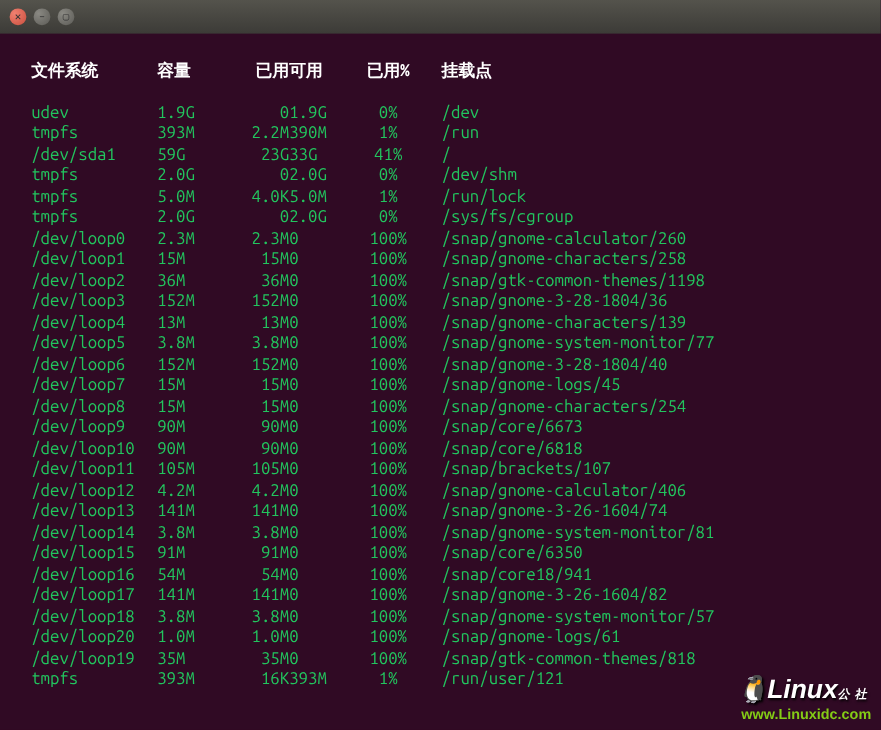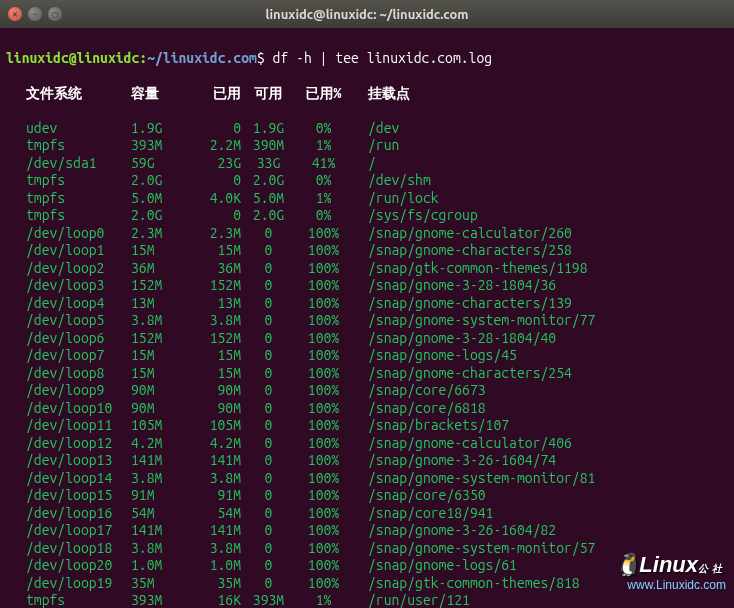--- a/index.html
+++ b/index.html
@@ -59,27 +59,27 @@
     }
     .prompt-user { color: #8ae234; font-weight: bold; }
     .prompt-path { color: #729fcf; font-weight: bold; }
     .prompt-dollar { color: #ffffff; }
     .cmd { color: #ffffff; }
     .header-row { color: #ffffff; font-weight: bold; }
     .row { color: #22c55e; }
     .c-fs { display: inline-block; width: 105px; margin-left: 20px; }
     .c-size { display: inline-block; width: 60px; text-align: left; }
     .c-used { display: inline-block; width: 50px; text-align: right; }
-    .c-avail { display: inline-block; width: 55px; text-align: center; }
+    .c-avail { display: inline-block; width: 55px; text-align: left; }
     .c-pct { display: inline-block; width: 55px; text-align: center; }
     .c-mnt { display: inline-block; padding-left: 6px; margin-left: 11px; }
     .watermark {
       position: absolute;
       right: 8px;
-      bottom: 16px;
+      bottom: 6px;
       font-family: sans-serif;
       text-align: right;
     }
     .watermark-logo {
       font-size: 22px;
       font-weight: bold;
       font-style: italic;
       color: #fff;
       text-shadow: 1px 1px 2px #000;
     }
@@ -90,38 +90,36 @@
       -webkit-text-stroke: 0.5px #fff;
       margin-right: -2px;
     }
     .watermark-cn {
       font-size: 10px;
       color: #fff;
       letter-spacing: 4px;
     }
     .watermark-url {
       font-size: 12px;
-      color: #7dd3fc;
-      font-weight: normal;
+      color: #84cc16;
+      font-weight: bold;
     }
   </style>
 </head>
 <body>
 
 <div class="titlebar">
   <div class="window-controls">
     <div class="wbtn close">✕</div>
     <div class="wbtn min">–</div>
     <div class="wbtn max">▢</div>
   </div>
-  <div class="title">linuxidc@linuxidc: ~/linuxidc.com</div>
 </div>
 
 <div class="terminal">
-<div><span class="prompt-user">linuxidc@linuxidc</span><span class="prompt-user">:</span><span class="prompt-path">~/linuxidc.com</span><span class="prompt-dollar">$</span> <span class="cmd">df -h | tee linuxidc.com.log</span></div>
 <div class="header-row"><span class="c-fs">文件系统</span><span class="c-size">容量</span><span class="c-used">已用</span><span class="c-avail">可用</span><span class="c-pct">已用%</span><span class="c-mnt">挂载点</span></div>
 <div id="rows-container"><div class="row"><span class="c-fs">udev</span><span class="c-size">1.9G</span><span class="c-used">0</span><span class="c-avail">1.9G</span><span class="c-pct">0%</span><span class="c-mnt">/dev</span></div><div class="row"><span class="c-fs">tmpfs</span><span class="c-size">393M</span><span class="c-used">2.2M</span><span class="c-avail">390M</span><span class="c-pct">1%</span><span class="c-mnt">/run</span></div><div class="row"><span class="c-fs">/dev/sda1</span><span class="c-size">59G</span><span class="c-used">23G</span><span class="c-avail">33G</span><span class="c-pct">41%</span><span class="c-mnt">/</span></div><div class="row"><span class="c-fs">tmpfs</span><span class="c-size">2.0G</span><span class="c-used">0</span><span class="c-avail">2.0G</span><span class="c-pct">0%</span><span class="c-mnt">/dev/shm</span></div><div class="row"><span class="c-fs">tmpfs</span><span class="c-size">5.0M</span><span class="c-used">4.0K</span><span class="c-avail">5.0M</span><span class="c-pct">1%</span><span class="c-mnt">/run/lock</span></div><div class="row"><span class="c-fs">tmpfs</span><span class="c-size">2.0G</span><span class="c-used">0</span><span class="c-avail">2.0G</span><span class="c-pct">0%</span><span class="c-mnt">/sys/fs/cgroup</span></div><div class="row"><span class="c-fs">/dev/loop0</span><span class="c-size">2.3M</span><span class="c-used">2.3M</span><span class="c-avail">0</span><span class="c-pct">100%</span><span class="c-mnt">/snap/gnome-calculator/260</span></div><div class="row"><span class="c-fs">/dev/loop1</span><span class="c-size">15M</span><span class="c-used">15M</span><span class="c-avail">0</span><span class="c-pct">100%</span><span class="c-mnt">/snap/gnome-characters/258</span></div><div class="row"><span class="c-fs">/dev/loop2</span><span class="c-size">36M</span><span class="c-used">36M</span><span class="c-avail">0</span><span class="c-pct">100%</span><span class="c-mnt">/snap/gtk-common-themes/1198</span></div><div class="row"><span class="c-fs">/dev/loop3</span><span class="c-size">152M</span><span class="c-used">152M</span><span class="c-avail">0</span><span class="c-pct">100%</span><span class="c-mnt">/snap/gnome-3-28-1804/36</span></div><div class="row"><span class="c-fs">/dev/loop4</span><span class="c-size">13M</span><span class="c-used">13M</span><span class="c-avail">0</span><span class="c-pct">100%</span><span class="c-mnt">/snap/gnome-characters/139</span></div><div class="row"><span class="c-fs">/dev/loop5</span><span class="c-size">3.8M</span><span class="c-used">3.8M</span><span class="c-avail">0</span><span class="c-pct">100%</span><span class="c-mnt">/snap/gnome-system-monitor/77</span></div><div class="row"><span class="c-fs">/dev/loop6</span><span class="c-size">152M</span><span class="c-used">152M</span><span class="c-avail">0</span><span class="c-pct">100%</span><span class="c-mnt">/snap/gnome-3-28-1804/40</span></div><div class="row"><span class="c-fs">/dev/loop7</span><span class="c-size">15M</span><span class="c-used">15M</span><span class="c-avail">0</span><span class="c-pct">100%</span><span class="c-mnt">/snap/gnome-logs/45</span></div><div class="row"><span class="c-fs">/dev/loop8</span><span class="c-size">15M</span><span class="c-used">15M</span><span class="c-avail">0</span><span class="c-pct">100%</span><span class="c-mnt">/snap/gnome-characters/254</span></div><div class="row"><span class="c-fs">/dev/loop9</span><span class="c-size">90M</span><span class="c-used">90M</span><span class="c-avail">0</span><span class="c-pct">100%</span><span class="c-mnt">/snap/core/6673</span></div><div class="row"><span class="c-fs">/dev/loop10</span><span class="c-size">90M</span><span class="c-used">90M</span><span class="c-avail">0</span><span class="c-pct">100%</span><span class="c-mnt">/snap/core/6818</span></div><div class="row"><span class="c-fs">/dev/loop11</span><span class="c-size">105M</span><span class="c-used">105M</span><span class="c-avail">0</span><span class="c-pct">100%</span><span class="c-mnt">/snap/brackets/107</span></div><div class="row"><span class="c-fs">/dev/loop12</span><span class="c-size">4.2M</span><span class="c-used">4.2M</span><span class="c-avail">0</span><span class="c-pct">100%</span><span class="c-mnt">/snap/gnome-calculator/406</span></div><div class="row"><span class="c-fs">/dev/loop13</span><span class="c-size">141M</span><span class="c-used">141M</span><span class="c-avail">0</span><span class="c-pct">100%</span><span class="c-mnt">/snap/gnome-3-26-1604/74</span></div><div class="row"><span class="c-fs">/dev/loop14</span><span class="c-size">3.8M</span><span class="c-used">3.8M</span><span class="c-avail">0</span><span class="c-pct">100%</span><span class="c-mnt">/snap/gnome-system-monitor/81</span></div><div class="row"><span class="c-fs">/dev/loop15</span><span class="c-size">91M</span><span class="c-used">91M</span><span class="c-avail">0</span><span class="c-pct">100%</span><span class="c-mnt">/snap/core/6350</span></div><div class="row"><span class="c-fs">/dev/loop16</span><span class="c-size">54M</span><span class="c-used">54M</span><span class="c-avail">0</span><span class="c-pct">100%</span><span class="c-mnt">/snap/core18/941</span></div><div class="row"><span class="c-fs">/dev/loop17</span><span class="c-size">141M</span><span class="c-used">141M</span><span class="c-avail">0</span><span class="c-pct">100%</span><span class="c-mnt">/snap/gnome-3-26-1604/82</span></div><div class="row"><span class="c-fs">/dev/loop18</span><span class="c-size">3.8M</span><span class="c-used">3.8M</span><span class="c-avail">0</span><span class="c-pct">100%</span><span class="c-mnt">/snap/gnome-system-monitor/57</span></div><div class="row"><span class="c-fs">/dev/loop20</span><span class="c-size">1.0M</span><span class="c-used">1.0M</span><span class="c-avail">0</span><span class="c-pct">100%</span><span class="c-mnt">/snap/gnome-logs/61</span></div><div class="row"><span class="c-fs">/dev/loop19</span><span class="c-size">35M</span><span class="c-used">35M</span><span class="c-avail">0</span><span class="c-pct">100%</span><span class="c-mnt">/snap/gtk-common-themes/818</span></div><div class="row"><span class="c-fs">tmpfs</span><span class="c-size">393M</span><span class="c-used">16K</span><span class="c-avail">393M</span><span class="c-pct">1%</span><span class="c-mnt">/run/user/121</span></div></div>
 
 </div>
 
 <div class="watermark">
   <div class="watermark-logo"><span class="pen">🐧</span><span>Linux</span><span class="watermark-cn">公社</span></div>
   <div class="watermark-url">www.Linuxidc.com</div>
 </div>
 

